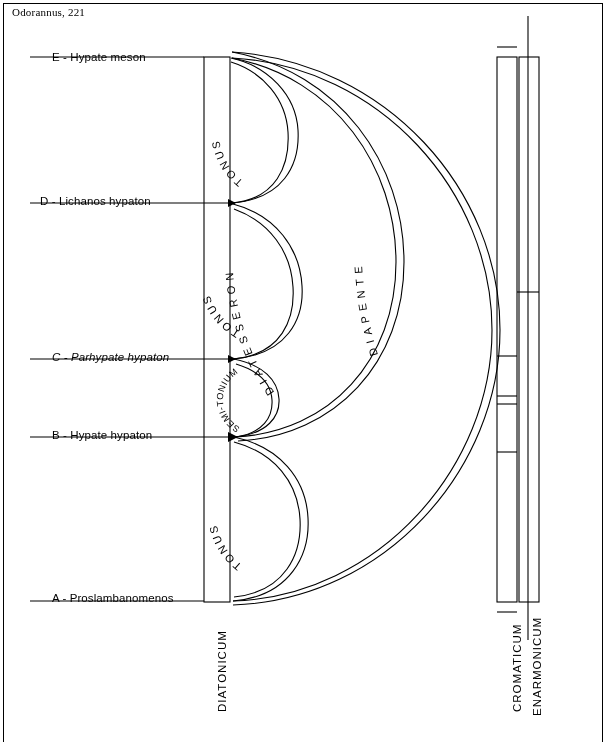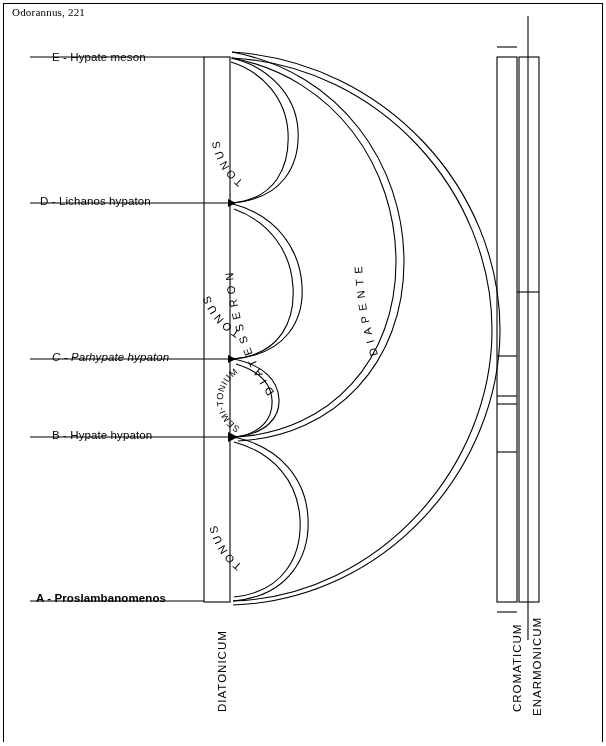--- a/index.html
+++ b/index.html
@@ -79,21 +79,21 @@
 <div id="page">
 
   <div class="frame"></div>
 
   <div class="caption">Odorannus, 221</div>
 
   <div class="note-label" style="left:52px; top:51px;">E  -  Hypate meson</div>
   <div class="note-label" style="left:40px; top:195px;">D  -  Lichanos hypaton</div>
   <div class="note-label" style="left:52px; top:351px;font-style:italic;">C  -  Parhypate hypaton</div>
   <div class="note-label" style="left:52px; top:429px;">B  -  Hypate hypaton</div>
-  <div class="note-label" style="left:36px; top:592px;font-weight:bold;">A  -  Proslambanomenos</div>
+  <div class="note-label" style="left:52px; top:592px;">A  -  Proslambanomenos</div>
 
   <div class="vlabel" style="left:216px; top:712px;">DIATONICUM</div>
   <div class="vlabel" style="left:511px; top:712px;">CROMATICUM</div>
   <div class="vlabel" style="left:531px; top:716px;">ENARMONICUM</div>
 
   <svg class="art" viewBox="0 0 606 746">
     <defs>
 
       <path id="p-tonus-1" d="M 250 186 A 70 66 0 0 1 250 76" fill="none"></path>
       <path id="p-tonus-2" d="M 252 337 A 74 66 0 0 1 252 215" fill="none"></path>

